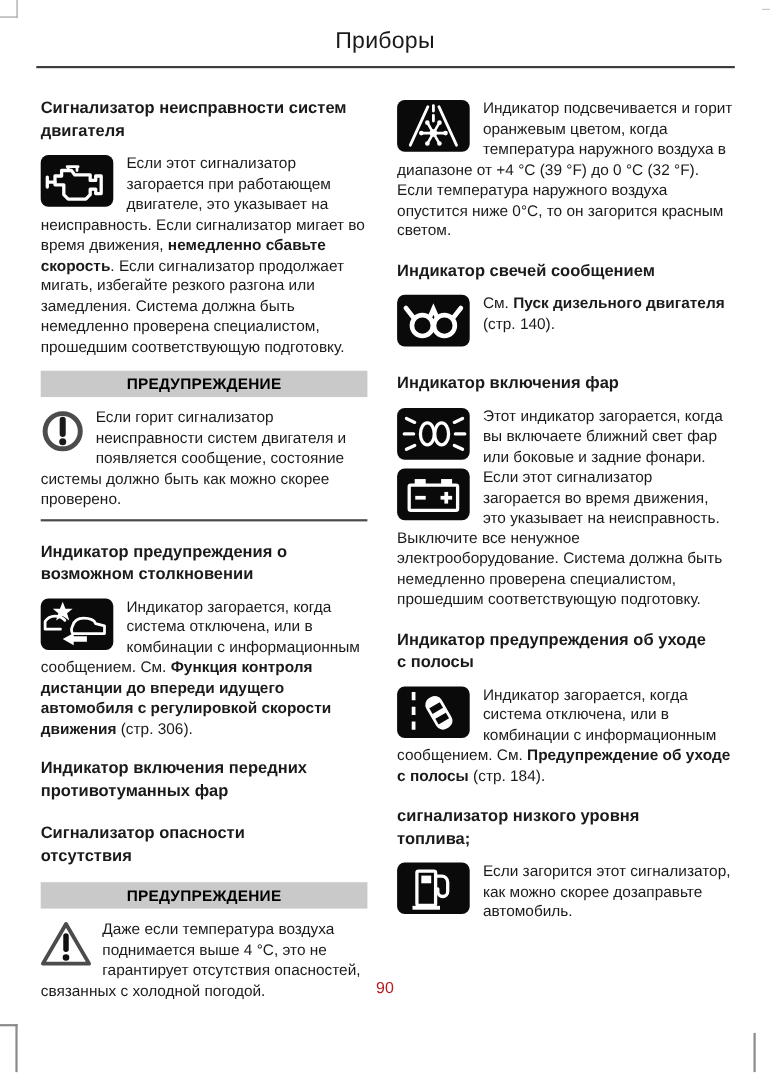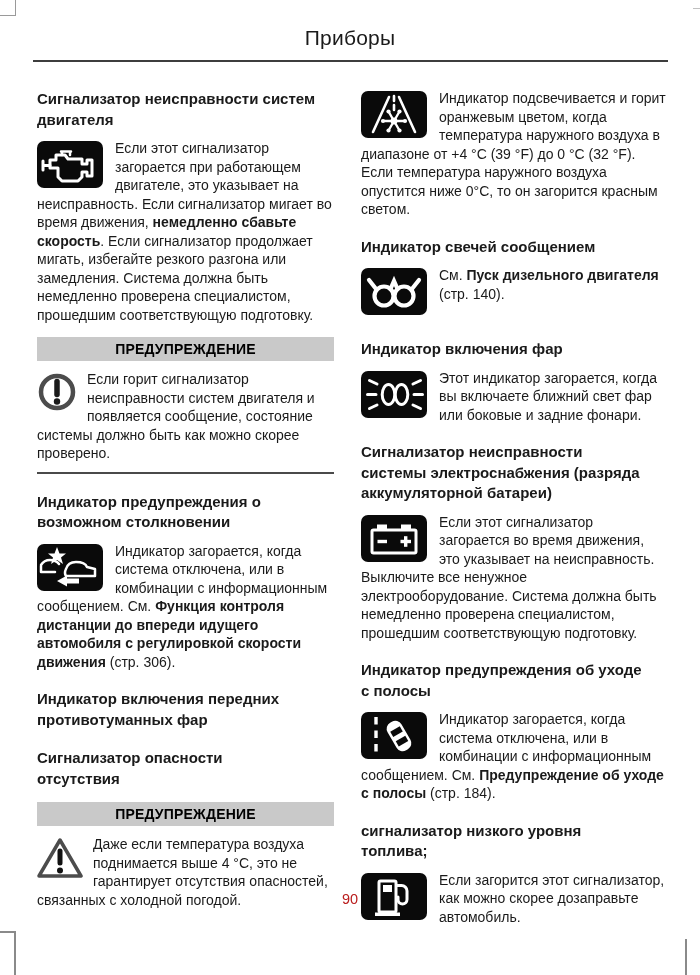--- a/index.html
+++ b/index.html
@@ -194,23 +194,20 @@
                 <path d="M16 13 L8.5 9.5 M15 23.5 H6.5 M16 34 L8.5 37.5"></path>
                 <path d="M52 13 L59.5 9.5 M53 23.5 H61.5 M52 34 L59.5 37.5"></path>
               </g>
             </svg>
           </span>
           <p class="body"><span>Этот индикатор загорается, когда вы включаете ближний свет фар или боковые и задние фонари.</span></p>
         </div>
       </section>
 
       <section>
-        <h2 class="h">Сигнализатор неисправности
-системы электроснабжения (разряда
-аккумуляторной батареи)</h2>
         <div class="row">
           <span class="tile">
             <svg viewBox="0 0 66 47">
               <rect x="11" y="15" width="44" height="23" rx="1.5" fill="none" stroke="#fff" stroke-width="3"></rect>
               <g fill="#fff">
                 <rect x="16" y="9.5" width="10" height="5.5"></rect>
                 <rect x="40" y="9.5" width="10" height="5.5"></rect>
                 <rect x="16.5" y="24.8" width="9.5" height="3.4"></rect>
                 <rect x="39.5" y="24.8" width="10.5" height="3.4"></rect>
                 <rect x="43" y="21.2" width="3.4" height="10.6"></rect>

